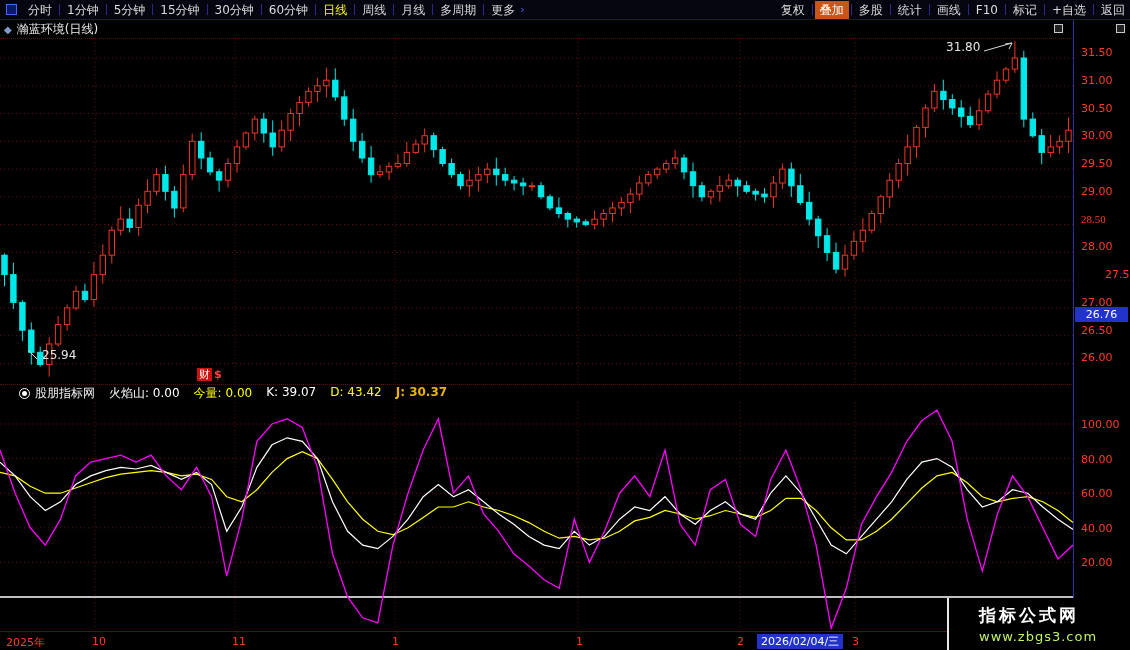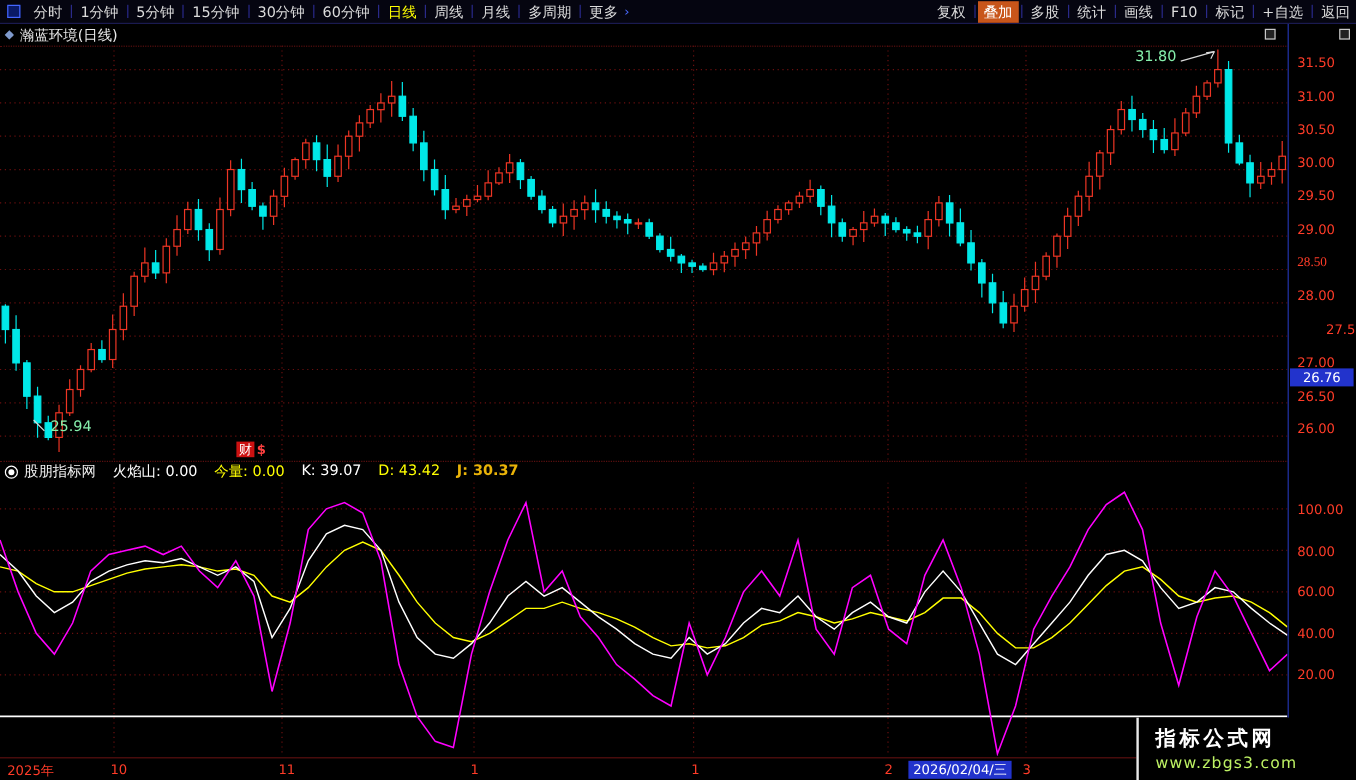--- a/index.html
+++ b/index.html
@@ -27,39 +27,39 @@
 #ind-svg{position:absolute;top:402px;left:0}
 .hdiv{position:absolute;left:0;width:1130px;border-top:1px dotted #5a0f0f}
 
 .axis{position:absolute;left:1073px;top:20px;width:57px;height:611px;border-left:1px solid #2233aa;
       background:#000;font-size:11px;z-index:2}
 .axis-label{position:absolute;left:7px;color:#ff3c28;white-space:nowrap}
 .cur-price{position:absolute;left:1px;width:53px;background:#2233cc;color:#fff;text-align:center;
            font-size:11px;padding:1px 0;z-index:2}
 
 .ind-header{position:absolute;top:385px;left:0;height:17px;display:flex;align-items:center;
-            font-size:12px;gap:14px;padding-left:4px;z-index:3}
+            font-size:12px;gap:14px;padding-left:19px;z-index:3}
 .brand{display:flex;align-items:center;gap:5px;color:#f0f0f0}
 .brand-circle{width:11px;height:11px;border:1px solid #fff;border-radius:50%;position:relative}
 .brand-circle:after{content:"";position:absolute;left:2px;top:2px;width:5px;height:5px;background:#fff;border-radius:50%}
 #ind-fields{display:flex;gap:14px}
 .ind-field{white-space:nowrap}
 
 .timeline{position:absolute;top:631px;left:0;width:1130px;height:33px;border-top:1px solid #5a0f0f;
           background:#000;font-size:11px;z-index:2}
 .tl-label{position:absolute;top:3px;color:#ff3c28;white-space:nowrap}
 .tl-current{position:absolute;top:2px;background:#2233cc;color:#fff;padding:0 4px;font-size:11px;white-space:nowrap}
 
 .watermark{position:absolute;right:0;bottom:0;width:183px;height:52px;background:#000;z-index:9;
            border-left:2px solid #e8e8e8;display:flex;flex-direction:column;justify-content:center;
-           padding-left:14px;gap:2px}
+           padding-left:30px;gap:2px}
 .wm1{color:#fff;font-size:17px;font-weight:bold;letter-spacing:3px}
 .wm2{color:#bef264;font-size:13px;letter-spacing:1px}
 
-.ann{position:absolute;color:#86efac;font-size:12px;display:flex;align-items:flex-end;gap:2px;z-index:3}
+.ann{position:absolute;color:#e5e5e5;font-size:12px;display:flex;align-items:flex-end;gap:2px;z-index:3}
 .news-badge{position:absolute;left:197px;top:368px;display:flex;align-items:center;gap:2px;z-index:3;font-size:11px}
 .cai{background:#cc1111;color:#fff;padding:0 2px;line-height:13px}
 .cai-sym{color:#ff4040;font-weight:bold}
 </style>
 </head>
 <body>
 
 <div class="app">
 
   <div class="toolbar">

